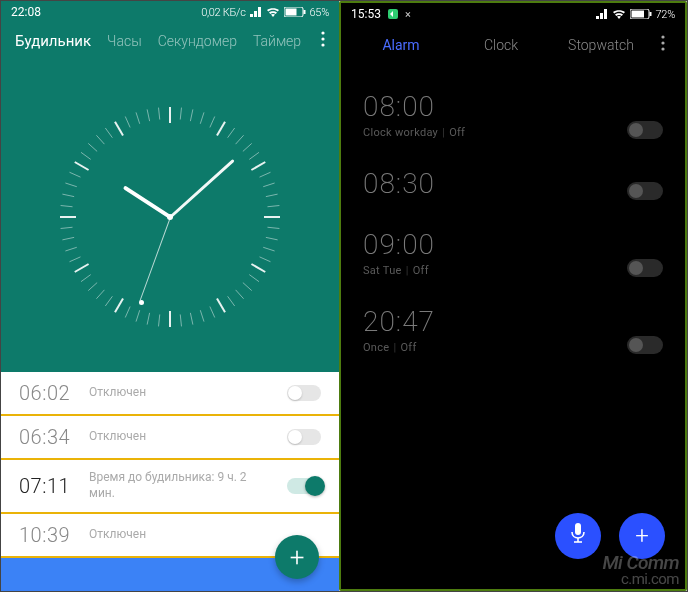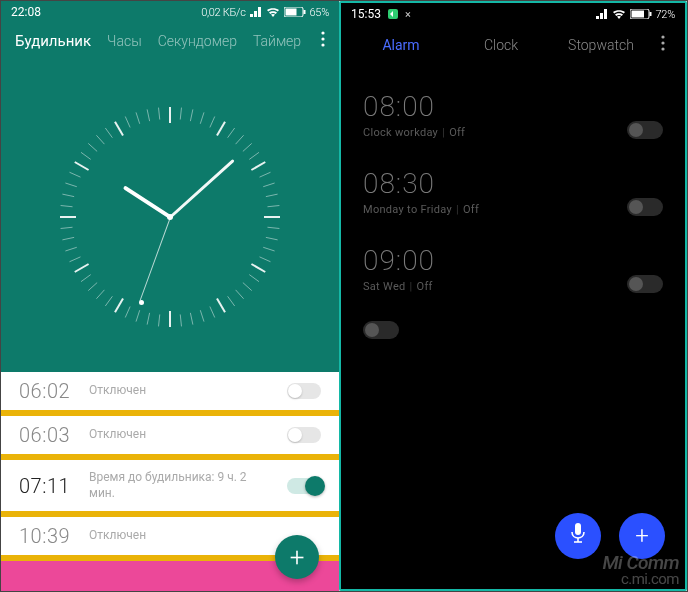--- a/index.html
+++ b/index.html
@@ -17,26 +17,26 @@
     width: 100%;
     height: 100%;
   }
   .phone {
     position: relative;
     height: 100%;
     overflow: hidden;
   }
   .phone-left {
     width: 338px;
-    background: #ec4899;
+    background: #3b82f6;
   }
   .phone-right {
     width: 348px;
     background: #000;
-    border: 2px solid #14b8a6;
+    border: 2px solid #4d7c0f;
     border-radius: 2px;
   }
   
   .left-top {
     background: #0d7a6a;
     color: #fff;
     position: relative;
   }
   .status-bar {
     display: flex;
@@ -108,21 +108,21 @@
     width: 0; height: 0;
   }
 
   .alarm-list {
     background: #fff;
   }
   .alarm-row {
     display: flex;
     align-items: center;
     padding: 10px 18px;
-    border-bottom: 6px solid #eab308;
+    border-bottom: 2px solid #eab308;
     min-height: 54px;
     gap: 14px;
   }
   .alarm-row.compact { min-height: 44px; padding: 6px 18px; }
   .alarm-time {
     font-size: 20px;
     font-weight: 300;
     color: #888;
     min-width: 56px;
     letter-spacing: 0.5px;
@@ -401,21 +401,21 @@
       <div class="alarm-row compact">
         <div class="alarm-time">06:02</div>
         <div class="alarm-desc">
             <div class="line1 off">Отключен</div>
           </div>
         <div class="switch-light">
             <div class="knob"></div>
           </div>
       </div>
       <div class="alarm-row compact">
-        <div class="alarm-time">06:03</div>
+        <div class="alarm-time">06:34</div>
         <div class="alarm-desc">
             <div class="line1 off">Отключен</div>
           </div>
         <div class="switch-light">
             <div class="knob"></div>
           </div>
       </div>
       <div class="alarm-row">
         <div class="alarm-time on">07:11</div>
         <div class="alarm-desc">
@@ -494,40 +494,43 @@
             <span>Clock workday</span><span class="sep-pipe">|</span><span>Off</span>
           </div>
         </div>
         <div class="switch-dark">
             <div class="knob"></div>
           </div>
       </div>
       <div class="alarm-row-dark">
         <div class="alarm-block">
           <div class="alarm-time-dark">08:30</div>
-          <div class="alarm-sub">
-            <span>Monday to Friday</span><span class="sep-pipe">|</span><span>Off</span>
-          </div>
         </div>
         <div class="switch-dark">
             <div class="knob"></div>
           </div>
       </div>
       <div class="alarm-row-dark">
         <div class="alarm-block">
           <div class="alarm-time-dark">09:00</div>
           <div class="alarm-sub">
-            <span>Sat Wed</span><span class="sep-pipe">|</span><span>Off</span>
+            <span>Sat Tue</span><span class="sep-pipe">|</span><span>Off</span>
           </div>
         </div>
         <div class="switch-dark">
             <div class="knob"></div>
           </div>
       </div>
       <div class="alarm-row-dark">
+        <div class="alarm-block">
+          <div class="alarm-time-dark">20:47</div>
+          <div class="alarm-sub">
+            <span>Once</span><span class="sep-pipe">|</span><span>Off</span>
+          </div>
+        </div>
         <div class="switch-dark">
             <div class="knob"></div>
           </div>
       </div>
     </div>
 
     <div class="fab-row">
       <div class="fab-dark">
         <span>
           <svg width="18" height="22" viewBox="0 0 18 22">

